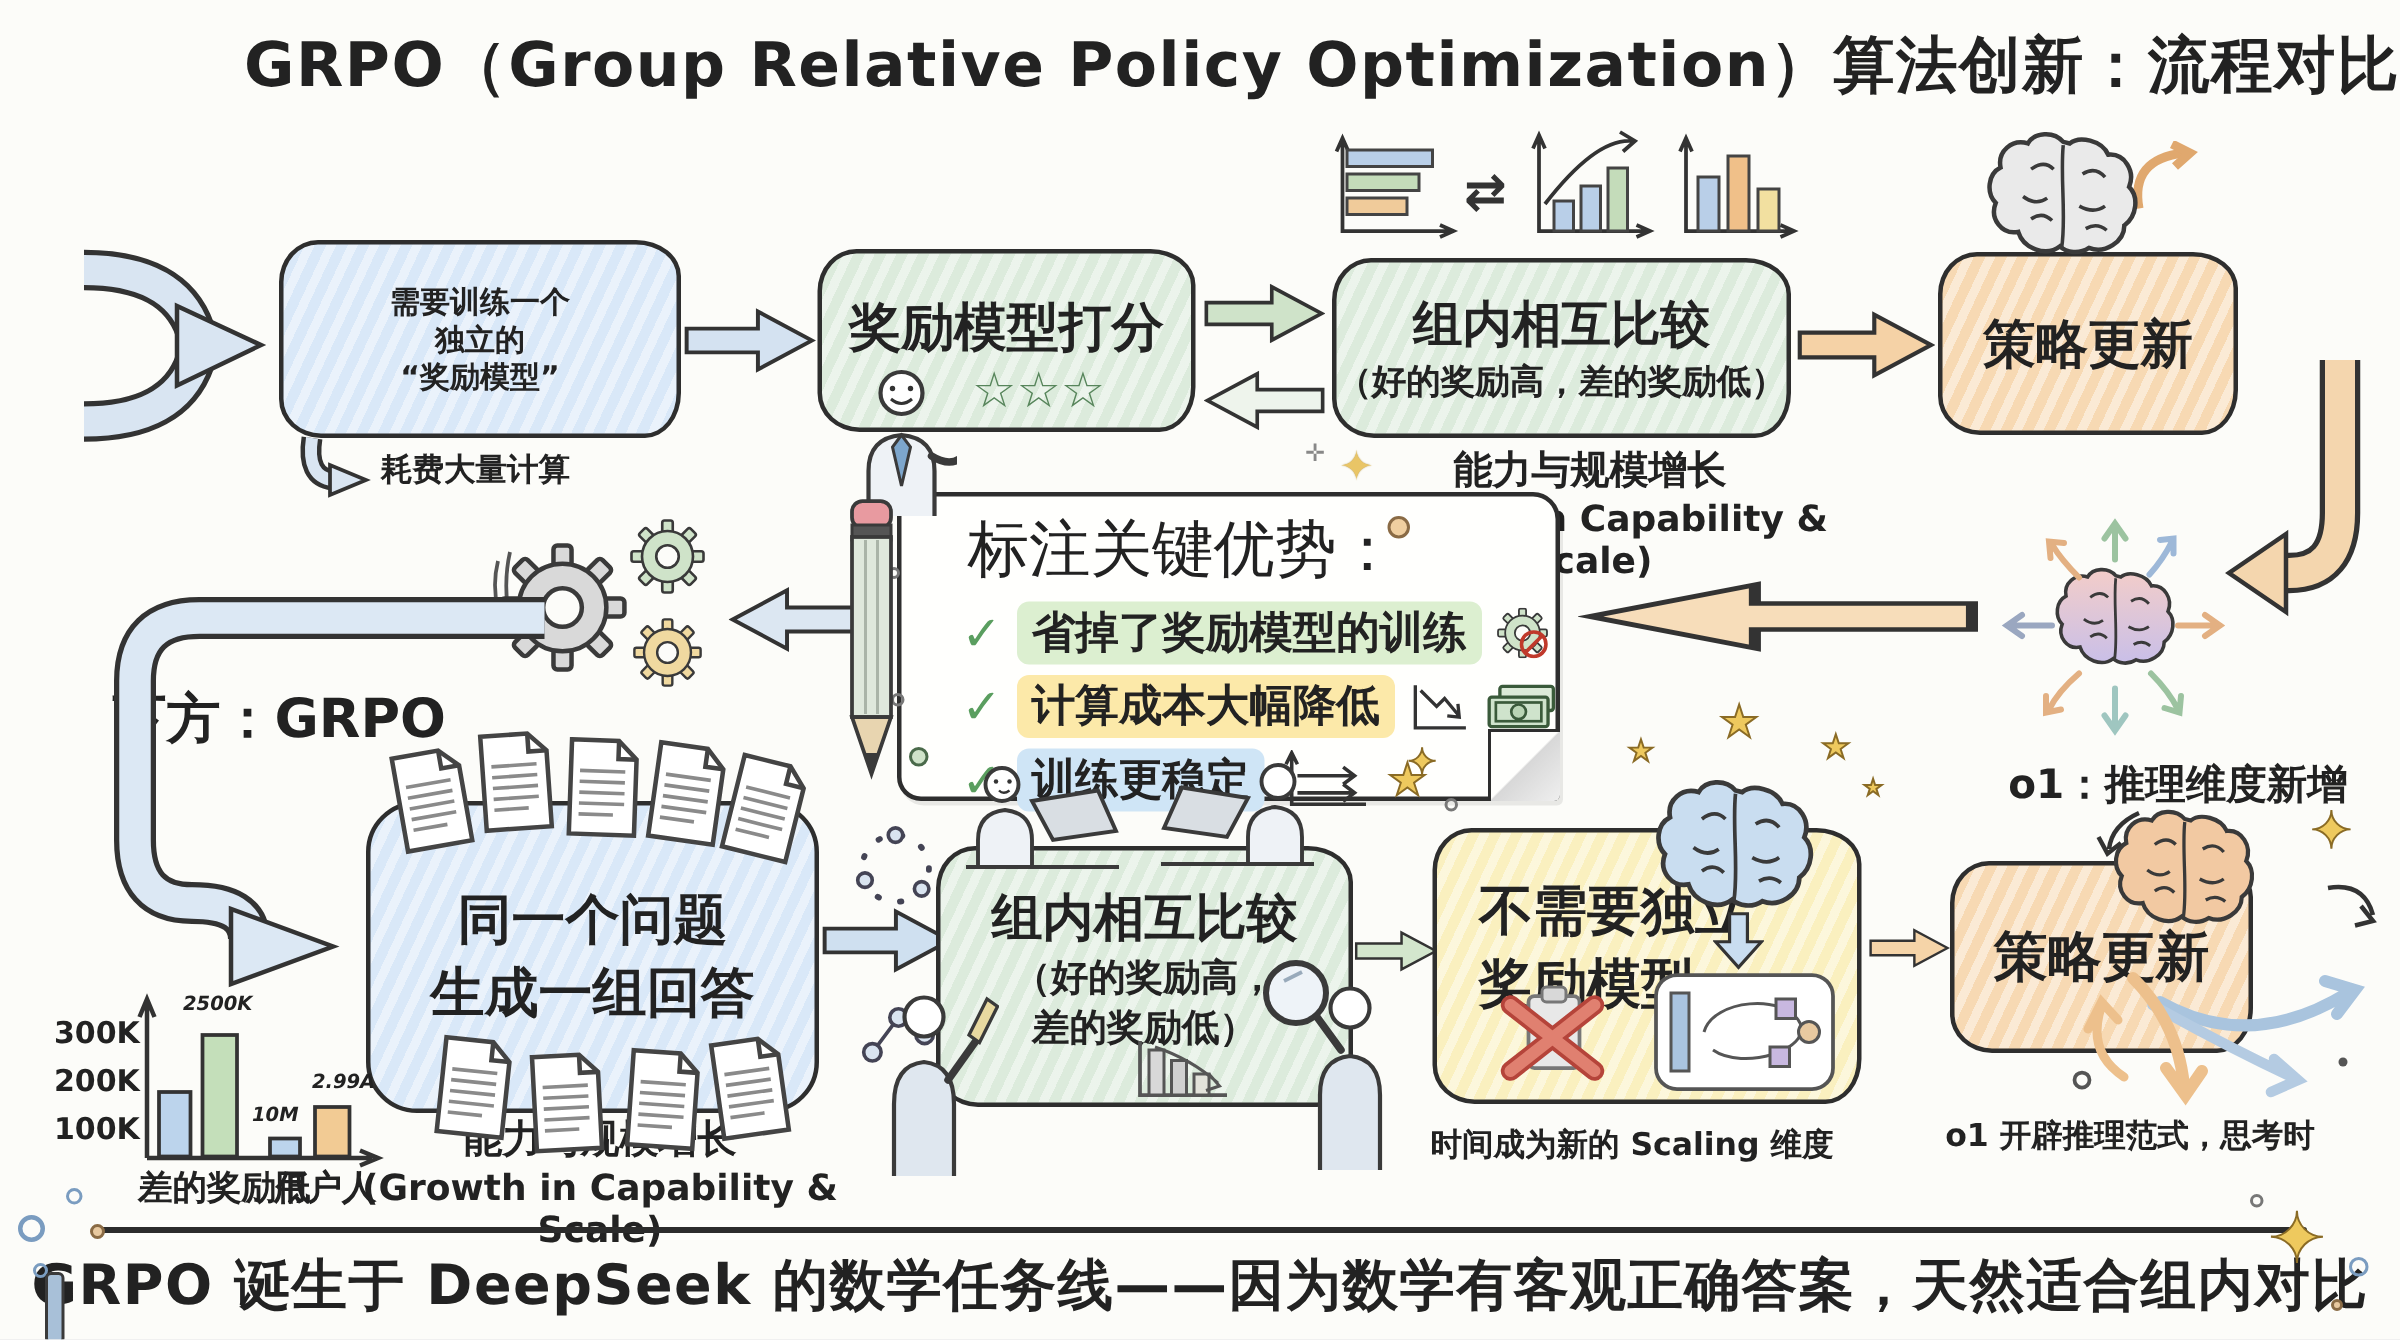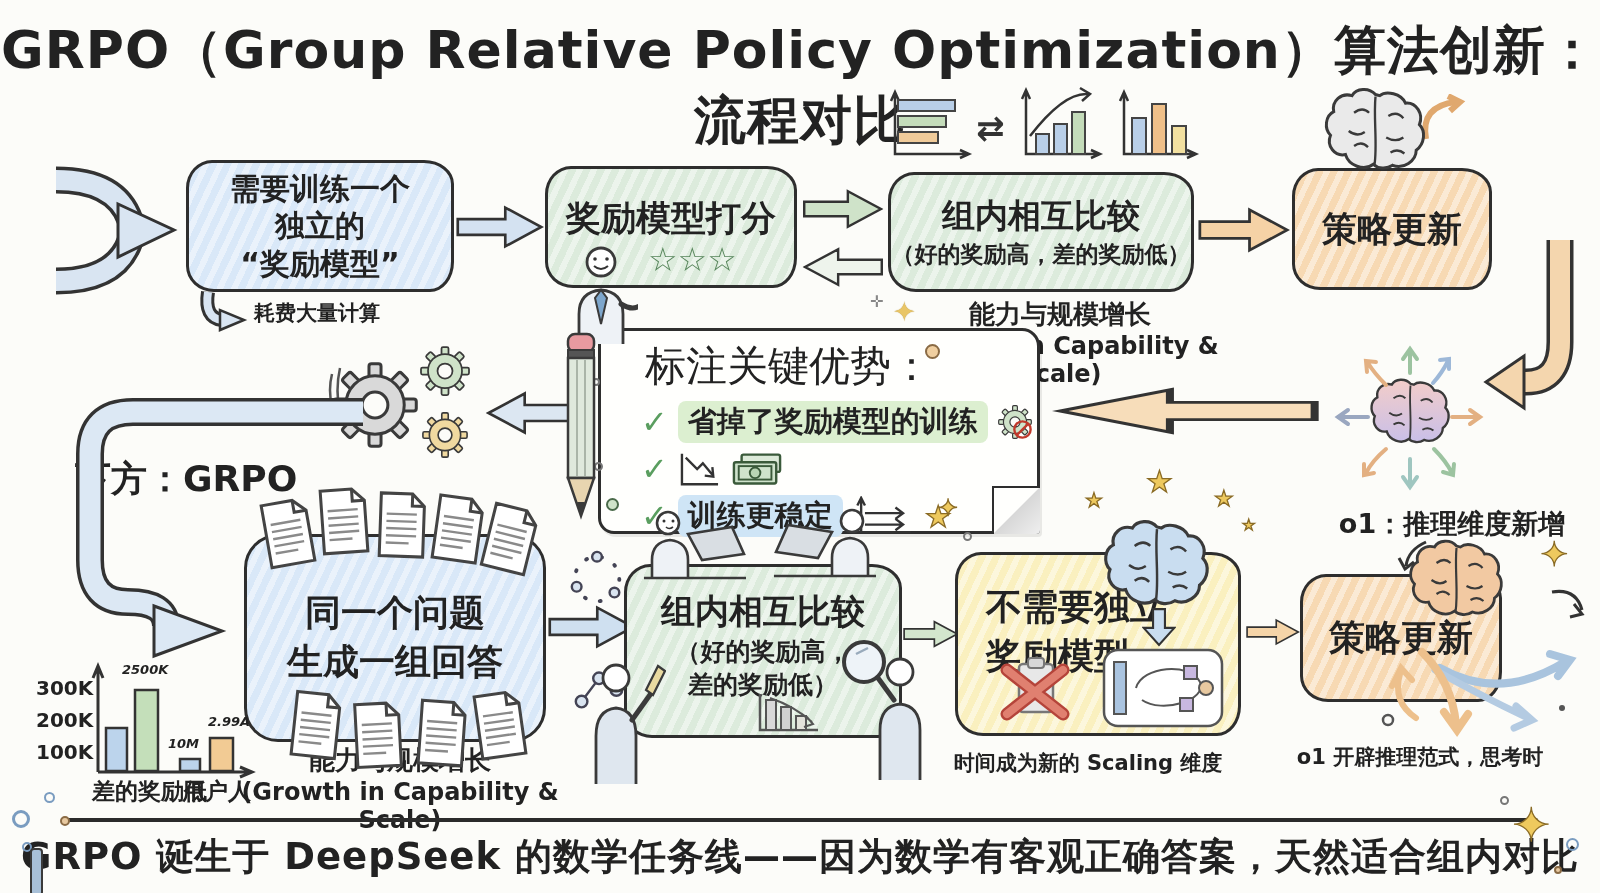--- a/index.html
+++ b/index.html
@@ -16,23 +16,23 @@
     position:absolute;border:3.5px solid #2e2e2e;
     border-radius:26px 30px 24px 28px / 28px 24px 30px 26px;
     display:flex;flex-direction:column;align-items:center;justify-content:center;
     background-image:repeating-linear-gradient(115deg, rgba(255,255,255,.45) 0 6px, rgba(255,255,255,0) 6px 13px);
     box-sizing:border-box;
   }
   .bg-blue{background-color:#d9e8f8;}
   .bg-green{background-color:#dcebdc;}
   .bg-orange{background-color:#f7d9b3;}
   .bg-yellow{background-color:#faf0bf;}
-  .title{width:100%;text-align:center;font-size:52px;font-weight:bold;letter-spacing:1px;}
+  .title{width:100%;text-align:right;font-size:41px;font-weight:bold;letter-spacing:1px;}
   .section-label{font-size:36px;font-weight:bold;}
-  .boxtext-l{font-size:30px;font-weight:bold;line-height:1.25;text-align:center;}
+  .boxtext-l{font-size:20px;font-weight:bold;line-height:1.25;text-align:center;}
   .boxtitle{font-size:35px;font-weight:bold;}
   .boxsub{font-size:23px;font-weight:bold;}
   .note{font-size:21px;font-weight:bold;line-height:1.3;text-align:center;}
   .note-sm{font-size:24px;font-weight:bold;}
   .panel{
     position:absolute;background:#fffffd;border:3px solid #2e2e2e;border-radius:14px 18px 4px 16px;
     box-shadow:2px 3px 0 rgba(0,0,0,.08);
   }
   .curl{
     position:absolute;right:-3px;bottom:-3px;width:46px;height:46px;
@@ -233,20 +233,21 @@
       <span class="check">✓</span>
       <span class="adv-text hl0">省掉了奖励模型的训练</span>
       <svg width="34" height="34" viewBox="0 0 100 100">
           <use href="#gear" fill="#cfe3c9"></use>
           <circle cx="72" cy="72" r="24" fill="none" stroke="#c0392b" stroke-width="7"></circle>
           <line x1="56" y1="88" x2="88" y2="56" stroke="#c0392b" stroke-width="7"></line>
         </svg>
     </div>
     <div class="adv-row">
       <span class="check">✓</span>
+      <span class="adv-text hl1">计算成本大幅降低</span>
       <svg width="44" height="38" viewBox="0 0 46 40">
         <path d="M4,4 V36 H42" fill="none" stroke="#333" stroke-width="2.5"></path>
         <path d="M8,8 L20,20 L26,14 L36,26 M36,18 L37,28 L28,27" fill="none" stroke="#333" stroke-width="2.5"></path>
       </svg>
       <svg width="50" height="34" viewBox="0 0 52 34">
         <rect x="10" y="2" width="40" height="18" rx="2" fill="#dcead8" stroke="#3a5a3a" stroke-width="2.5"></rect>
         <rect x="2" y="10" width="44" height="22" rx="2" fill="#cfe3cc" stroke="#3a5a3a" stroke-width="2.5"></rect>
         <rect x="7" y="14" width="34" height="14" fill="none" stroke="#3a5a3a" stroke-width="2"></rect>
         <circle cx="24" cy="21" r="5.5" fill="#b9d4b4" stroke="#3a5a3a" stroke-width="2"></circle>
       </svg>

